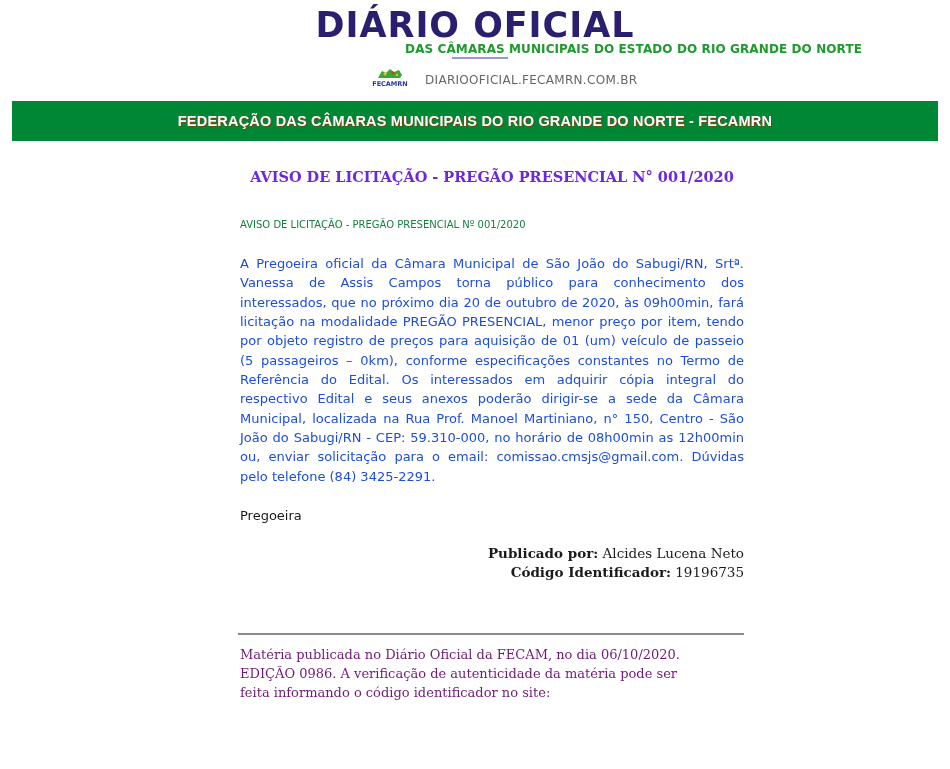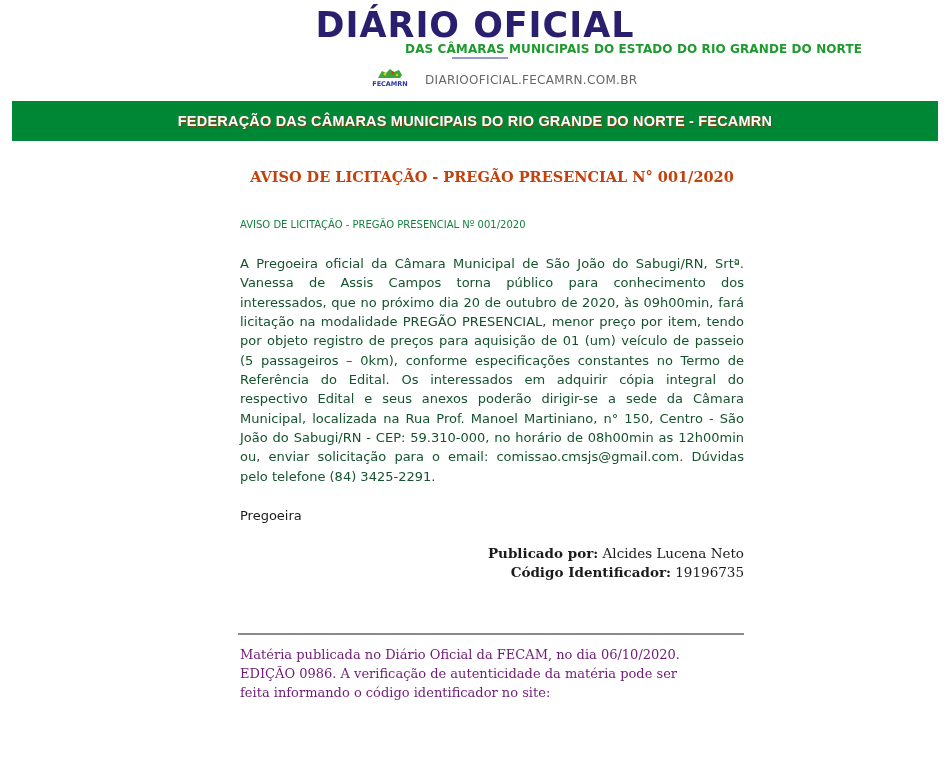--- a/index.html
+++ b/index.html
@@ -16,23 +16,23 @@
   .mast-url { position: absolute; left: 425px; top: 73px; font-family: "DejaVu Sans", sans-serif;
     font-size: 12px; color: #666; letter-spacing: 0.3px; }
 
   .banner { position: absolute; left: 12px; top: 101px; width: 926px; height: 40px; background: #008735;
     display: flex; align-items: center; justify-content: center; }
   .banner-text { font-family: Liberation Sans, sans-serif; font-weight: bold; font-size: 14.5px; color: #ffffff;
     text-shadow: 1px 1px 0 #6b4a10; letter-spacing: 0.2px; }
 
   .content { position: absolute; left: 240px; top: 165px; width: 504px; }
   .doc-title { text-align: center; font-family: "DejaVu Serif", serif; font-weight: bold; font-size: 14.5px;
-    color: #c2410c; margin: 0; line-height: 24px; }
+    color: #6d28d9; margin: 0; line-height: 24px; }
   .subtitle { margin-top: 26px; font-size: 10px; line-height: 19px; color: #15803d; }
-  .body-text { margin-top: 20px; font-size: 13px; line-height: 19.35px; text-align: justify; color: #14532d; }
+  .body-text { margin-top: 20px; font-size: 13px; line-height: 19.35px; text-align: justify; color: #1d4ed8; }
   .signature { margin-top: 20px; font-size: 13px; line-height: 19.5px; color: #1a1a1a; }
   .pub { margin-top: 18px; text-align: right; font-family: "DejaVu Serif", serif; font-size: 13.5px; line-height: 19.5px; color: #1a1a1a; }
   .pub b { font-weight: bold; }
   .rule { position: absolute; left: 238px; top: 633px; width: 506px; height: 2px; background: #8a8a8a; }
   .footer { position: absolute; left: 240px; top: 645px; width: 504px; font-family: "DejaVu Serif", serif;
     font-size: 13px; line-height: 19.2px; color: #701a75; }
 </style>
 </head>
 <body>
 

